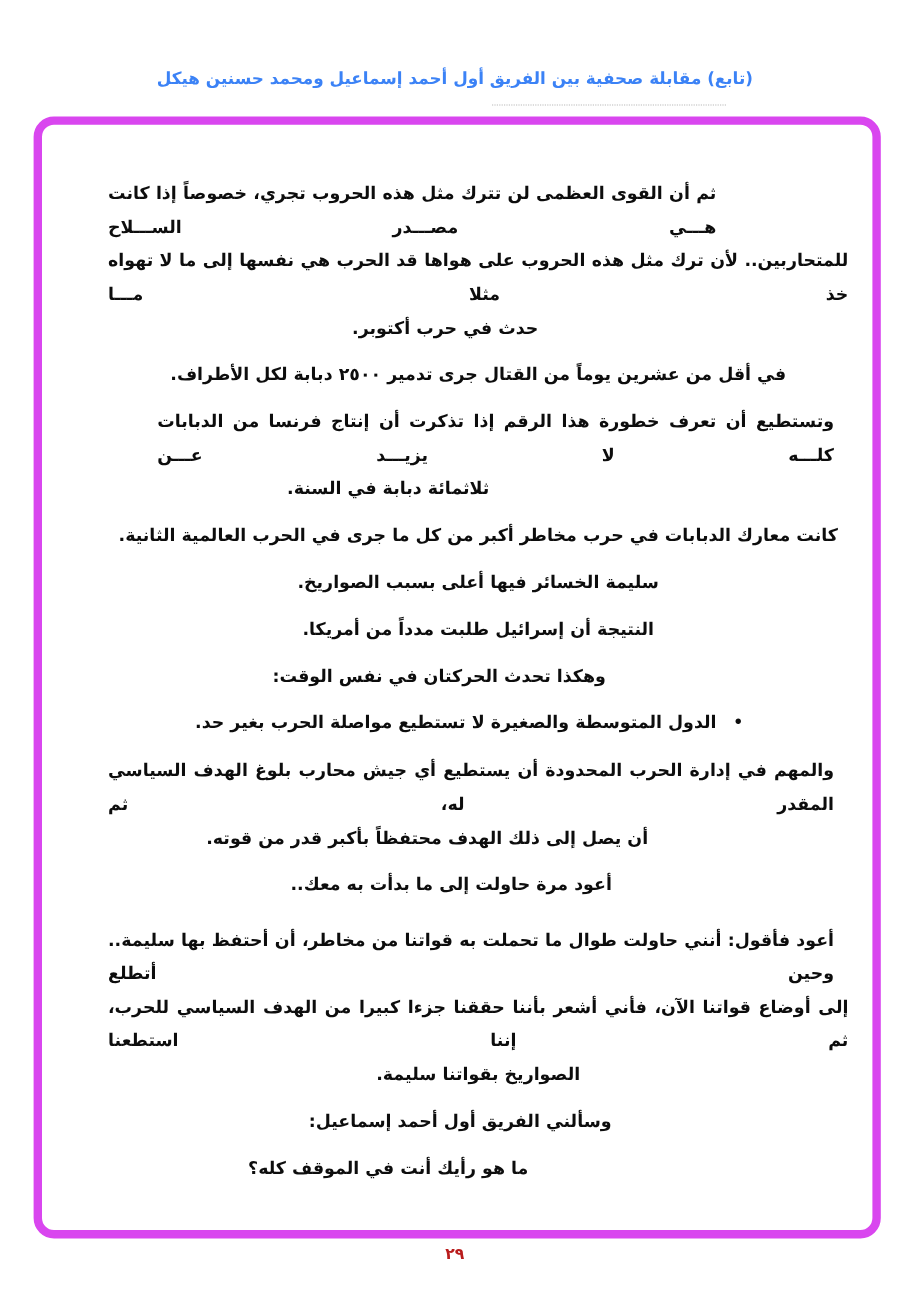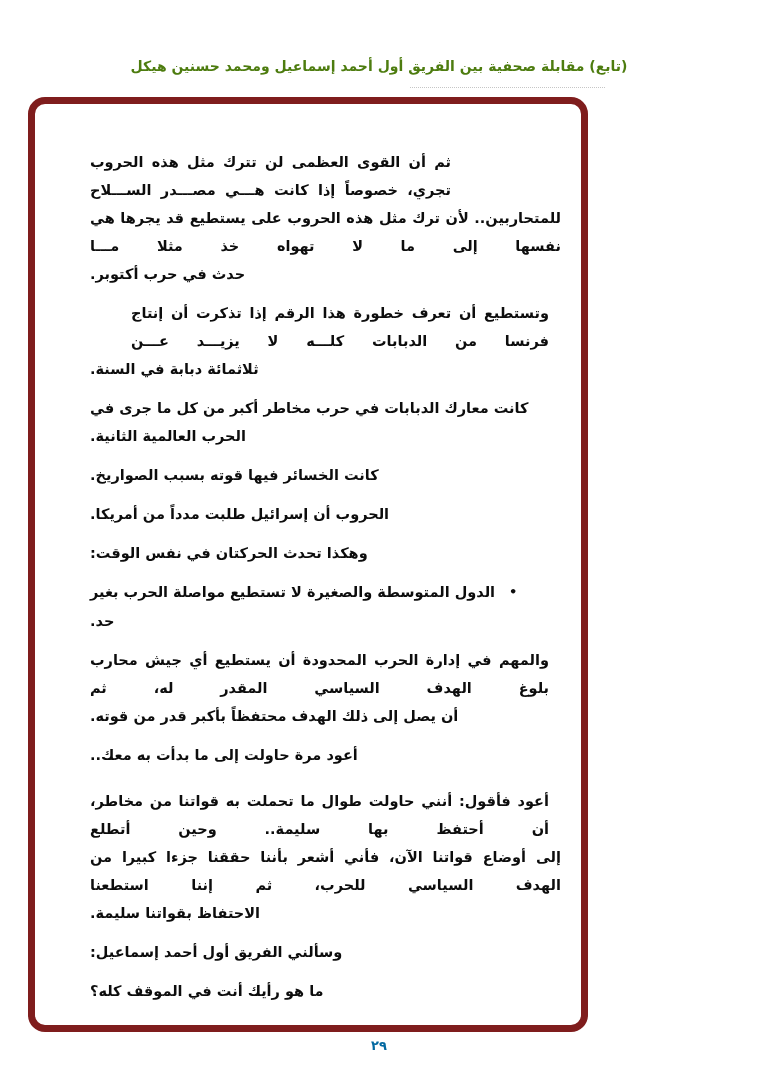--- a/index.html
+++ b/index.html
@@ -11,114 +11,117 @@
     color:#111111;
     overflow:hidden;
   }
   .doc-title{
     position:absolute;
     top:58px;left:0;right:0;
     text-align:center;
     direction:rtl;
     font-size:14px;
     font-weight:700;
-    color:#4d7c0f;
+    color:#3b82f6;
   }
   .scan-artifact{
     position:absolute;
     top:87px;left:410px;width:195px;height:0;
     border-top:1px dotted #c6c6c6;
   }
   .doc-box{
     position:absolute;
     left:28px;top:97px;
-    width:560px;height:935px;
+    width:706px;height:935px;
     box-sizing:border-box;
-    border:7px solid #7f1d1d;
+    border:7px solid #d946ef;
     border-radius:17px;
     background:#ffffff;
   }
   .doc-content{
     direction:rtl;
     padding:44px 20px 0 55px;
   }
   .para{margin:0 0 11px 0;}
   .line{
     font-size:14.5px;
     font-weight:700;
     line-height:28px;
     color:#0d0d0d;
     white-space:normal;
   }
   .line.fill{
     text-align:justify;
     text-align-last:justify;
   }
   .line.right{
-    text-align:left;
+    text-align:center;
   }
   .bullet{
     display:inline-block;
     margin-left:14px;
     font-size:13px;
     transform:translateY(-1px);
   }
   .page-number{
     position:absolute;
     top:1038px;left:0;right:0;
     text-align:center;
     font-size:13px;
     font-weight:700;
-    color:#0369a1;
+    color:#b91c1c;
   }
 </style>
 </head>
 <body>
 
 <div class="doc-title">(تابع) مقابلة صحفية بين الفريق أول أحمد إسماعيل ومحمد حسنين هيكل</div>
 
 <div class="scan-artifact"></div>
 
 <div class="doc-box">
   <div class="doc-content">
       <div class="para">
         <div class="line fill" style="padding-right: 110px;">ثم أن القوى العظمى لن تترك مثل هذه الحروب تجري، خصوصاً إذا كانت هـــي مصـــدر الســـلاح</div>
-        <div class="line fill">للمتحاربين.. لأن ترك مثل هذه الحروب على يستطيع قد يجرها هي نفسها إلى ما لا تهواه خذ مثلا مـــا</div>
+        <div class="line fill">للمتحاربين.. لأن ترك مثل هذه الحروب على هواها قد الحرب هي نفسها إلى ما لا تهواه خذ مثلا مـــا</div>
         <div class="line right" style="padding-right: 55px;">حدث في حرب أكتوبر.</div>
+      </div>
+      <div class="para">
+        <div class="line right">في أقل من عشرين يوماً من القتال  جرى تدمير ٢٥٠٠ دبابة لكل الأطراف.</div>
       </div>
       <div class="para">
         <div class="line fill" style="padding-right: 12px; margin-left: 41px;">وتستطيع أن تعرف خطورة هذا الرقم إذا تذكرت أن إنتاج فرنسا من الدبابات كلـــه لا يزيـــد عـــن</div>
         <div class="line right" style="padding-right: 150px;">ثلاثمائة دبابة في السنة.</div>
       </div>
       <div class="para">
         <div class="line right">كانت معارك الدبابات في حرب مخاطر أكبر من كل ما جرى في الحرب العالمية الثانية.</div>
       </div>
       <div class="para">
-        <div class="line right">كانت الخسائر فيها قوته بسبب الصواريخ.</div>
+        <div class="line right">سليمة الخسائر فيها أعلى بسبب الصواريخ.</div>
       </div>
       <div class="para">
-        <div class="line right">الحروب أن إسرائيل طلبت مدداً من أمريكا.</div>
+        <div class="line right">النتيجة أن إسرائيل طلبت مدداً من أمريكا.</div>
       </div>
       <div class="para">
         <div class="line right" style="padding-right: 65px;">وهكذا تحدث الحركتان في نفس الوقت:</div>
       </div>
       <div class="para">
         <div class="line right" style="padding-right: 15px;"><span class="bullet">•</span><span>الدول المتوسطة والصغيرة لا تستطيع مواصلة الحرب بغير حد.</span></div>
       </div>
       <div class="para">
         <div class="line fill" style="padding-right: 12px;">والمهم في إدارة الحرب المحدودة أن يستطيع أي جيش محارب بلوغ الهدف السياسي المقدر له، ثم</div>
         <div class="line right" style="padding-right: 85px;">أن يصل إلى ذلك الهدف محتفظاً بأكبر قدر من قوته.</div>
       </div>
       <div class="para">
         <div class="line right" style="padding-right: 45px;">أعود مرة حاولت إلى ما بدأت به معك..</div>
       </div>
       <div class="para">
         <div class="line fill" style="padding-right: 12px; margin-top: 18px;">أعود فأقول: أنني حاولت طوال ما تحملت به قواتنا من مخاطر، أن أحتفظ بها سليمة.. وحين أتطلع</div>
         <div class="line fill">إلى أوضاع قواتنا الآن، فأني أشعر بأننا حققنا جزءا كبيرا من الهدف السياسي للحرب، ثم إننا استطعنا</div>
-        <div class="line right">الاحتفاظ بقواتنا سليمة.</div>
+        <div class="line right">الصواريخ بقواتنا سليمة.</div>
       </div>
       <div class="para">
         <div class="line right" style="padding-right: 30px;">وسألني الفريق أول أحمد إسماعيل:</div>
       </div>
       <div class="para">
         <div class="line right" style="padding-right: 150px;">ما هو رأيك أنت في الموقف كله؟</div>
       </div>
     </div>
 </div>
 

